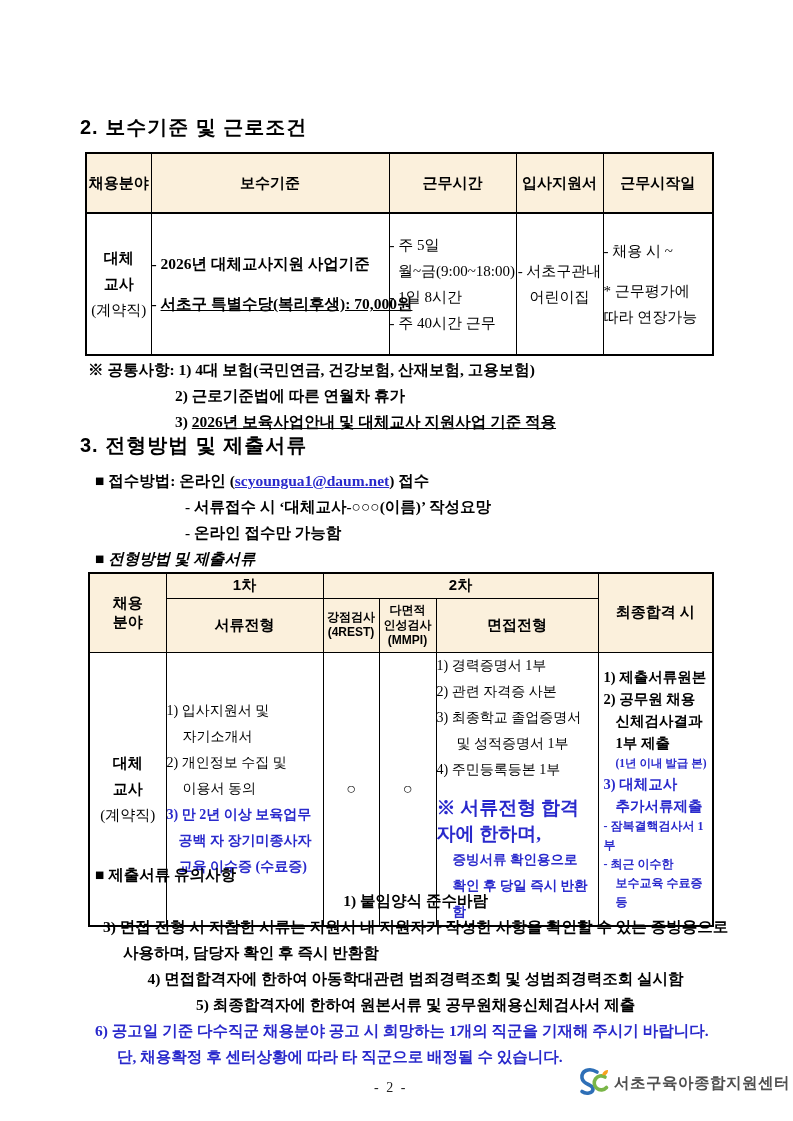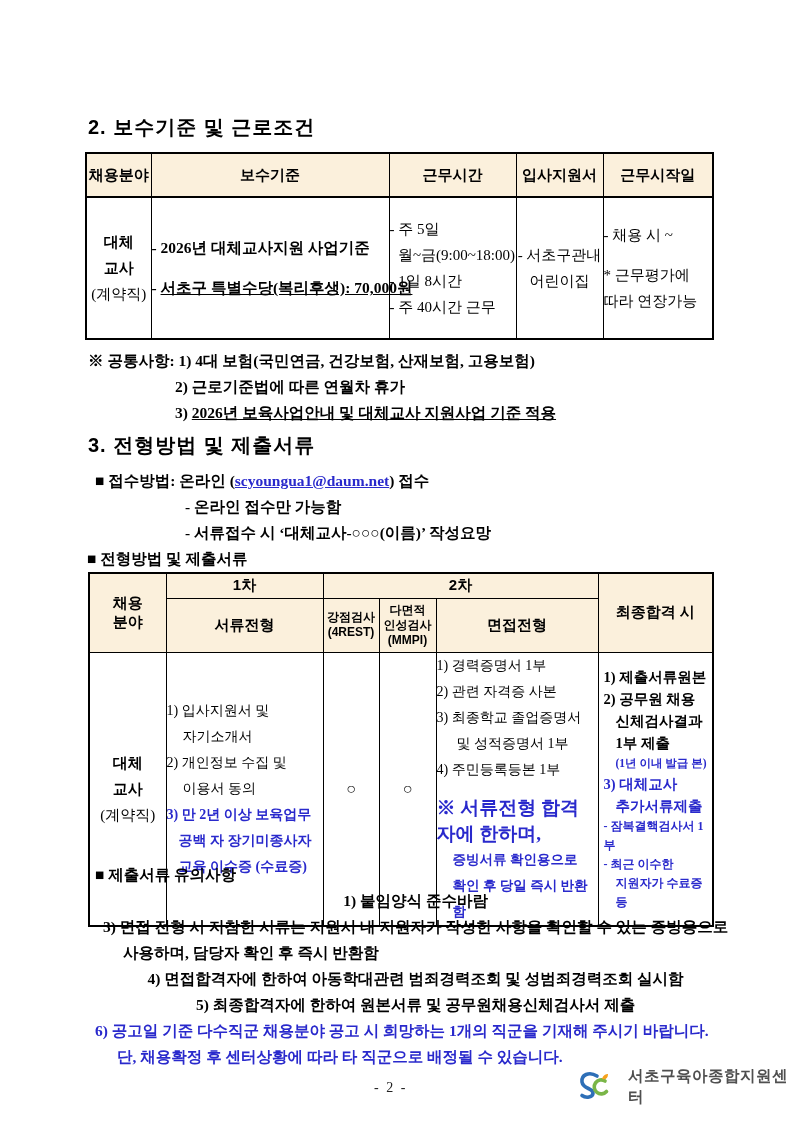--- a/index.html
+++ b/index.html
@@ -5,21 +5,21 @@
   html,body{margin:0;padding:0;background:#e8e8e8;}
   .page{
     position:relative; width:793px; height:1121px; background:#ffffff;
     margin:0 auto; overflow:hidden;
     font-family:"Liberation Serif","DejaVu Serif",serif;
     color:#000;
   }
   .abs{position:absolute;}
   .sec-title{
     font-family:"Liberation Sans","DejaVu Sans",sans-serif;
-    font-weight:700; font-size:20px; letter-spacing:1px;margin-left:8px;
+    font-weight:700; font-size:20px; letter-spacing:1px;
   }
   
   table{border-collapse:collapse; table-layout:fixed;}
   .doc-table{border:2px solid #000;}
   .doc-table th,.doc-table td{border:1px solid #000; padding:0; vertical-align:middle;}
   .doc-table th{
     background:#fbf0dc;
     font-family:"Liberation Sans","DejaVu Sans",sans-serif;
     font-weight:700; font-size:15px; text-align:center;
   }
@@ -36,41 +36,41 @@
   .ind8{padding-left:8px;text-align:center;} .ind12{padding-left:12px;} .ind16{padding-left:16px;}
   .ind20{padding-left:20px;} .ind87{padding-left:87px;}
   .hdr-small{font-size:12px; line-height:15px; font-weight:700;
     font-family:"Liberation Sans","DejaVu Sans",sans-serif; display:block;}
   .note-line{font-size:15.5px; line-height:26px; font-weight:600; white-space:nowrap;}
   .mark{font-size:16px; color:#222;}
   .email-link{color:#2929cc; text-decoration:underline; cursor:pointer;}
   .fin-b{font-size:14.5px; font-weight:700; line-height:22px; display:block;}
   .fin-s{font-size:12px; font-weight:700; line-height:19px; display:block;}
   .footer-page{font-size:14px; color:#222; letter-spacing:2px;}
-  .logo-wrap{display:flex; align-items:center; gap:18px;}
+  .logo-wrap{display:flex; align-items:center; gap:4px;}
   .logo-text{font-family:"Liberation Sans","DejaVu Sans",sans-serif;
     font-size:15.5px; color:#4f4f4f; font-weight:600; letter-spacing:0.5px;}
 </style>
 </head>
 <body>
 
 <div class="page">
 
   <div class="abs sec-title" style="left:80px; top:114px;">2. 보수기준 및 근로조건</div>
 
   <table class="doc-table t1 abs" style="left:85px; top:152px; width:627px;">
     <colgroup>
       <col style="width:65px">
         <col style="width:238px">
         <col style="width:127px">
       <col style="width:87px">
         <col style="width:110px">
     </colgroup>
     <tbody>
-        <tr style="height:44px;">
+        <tr style="height:60px;">
       <th>채용분야</th>
       <th>보수기준</th>
       <th>근무시간</th>
       <th>입사지원서</th>
       <th>근무시작일</th>
     </tr>
     <tr style="height:142px;">
       <td class="center">
         <span class="line ln15 bold">대체</span>
         <span class="line ln15 bold">교사</span>
@@ -92,35 +92,35 @@
       </td>
       <td class="cell-pad">
         <span class="line ln15">- 채용 시 ~</span>
         <span class="line ln15" style="margin-top:14px;">* 근무평가에</span>
         <span class="line ln15">따라 연장가능</span>
       </td>
     </tr>
   </tbody>
     </table>
 
-  <div class="abs" style="left:88px; top:348px;">
+  <div class="abs" style="left:88px; top:357px;">
     <div class="note-line">※ 공통사항: 1) 4대 보험(국민연금, 건강보험, 산재보험, 고용보험)</div>
     <div class="note-line ind87">2) 근로기준법에 따른 연월차 휴가</div>
     <div class="note-line ind87"><span>3) </span><span class="u">2026년 보육사업안내 및 대체교사 지원사업 기준 적용</span></div>
   </div>
 
   <div class="abs sec-title" style="left:80px; top:432px;">3. 전형방법 및 제출서류</div>
 
   <div class="abs" style="left:95px; top:468px;">
     <div class="note-line"><span>■ 접수방법: 온라인 (</span><a class="email-link">scyoungua1@daum.net</a><span>) 접수</span></div>
+    <div class="note-line" style="padding-left:90px;">- 서류접수 시 ‘대체교사-○○○(이름)’ 작성요망</div>
     <div class="note-line" style="padding-left:90px;">- 온라인 접수만 가능함</div>
-    <div class="note-line" style="padding-left:90px;">- 서류접수 시 ‘대체교사-○○○(이름)’ 작성요망</div>
-  </div>
-
-  <div class="abs note-line" style="left:87px; top:546px;">■ 전형방법 및 제출서류</div>
+  </div>
+
+  <div class="abs note-line" style="left:95px; top:546px;font-style:italic;">■ 전형방법 및 제출서류</div>
 
   <table class="doc-table abs" style="left:88px; top:572px; width:624px;">
     <colgroup>
       <col style="width:77px">
         <col style="width:157px">
         <col style="width:56px">
       <col style="width:57px">
         <col style="width:162px">
         <col style="width:115px">
     </colgroup>
@@ -177,21 +177,21 @@
       <td style="padding:4px 5px;">
         <span class="fin-b">1) 제출서류원본</span>
         <span class="fin-b">2) 공무원 채용</span>
         <span class="fin-b ind12">신체검사결과</span>
         <span class="fin-b ind12">1부 제출</span>
         <span class="fin-s blue ind12" style="font-size:11.5px;">(1년 이내 발급 본)</span>
         <span class="fin-b blue">3) 대체교사</span>
         <span class="fin-b blue ind12">추가서류제출</span>
         <span class="fin-s blue">- 잠복결핵검사서 1부</span>
         <span class="fin-s blue">- 최근 이수한</span>
-        <span class="fin-s blue ind12">지원자가 수료증 등</span>
+        <span class="fin-s blue ind12">보수교육 수료증 등</span>
       </td>
     </tr>
   </tbody>
     </table>
 
   <div class="abs" style="left:95px; top:862px;">
     <div class="note-line">■ 제출서류 유의사항</div>
     <div class="note-line ind8">1) 붙임양식 준수바람</div>
     <div class="note-line ind8">3) 면접 전형 시 지참한 서류는 지원서 내 지원자가 작성한 사항을 확인할 수 있는 증빙용으로</div>
     <div class="note-line" style="padding-left:28px;">사용하며, 담당자 확인 후 즉시 반환함</div>

